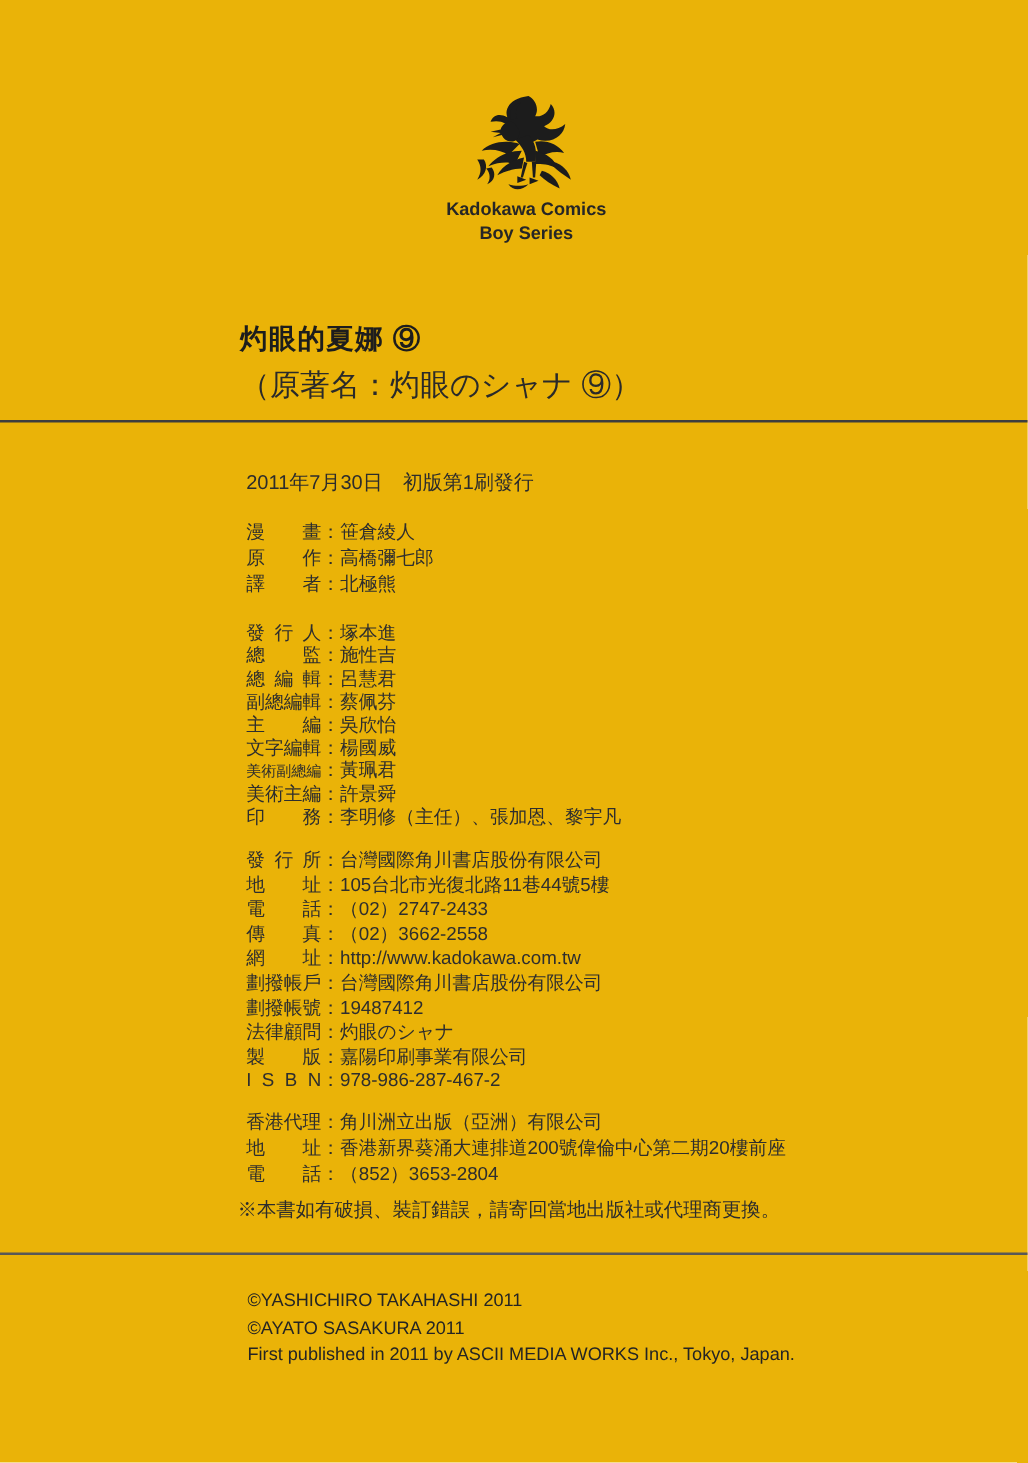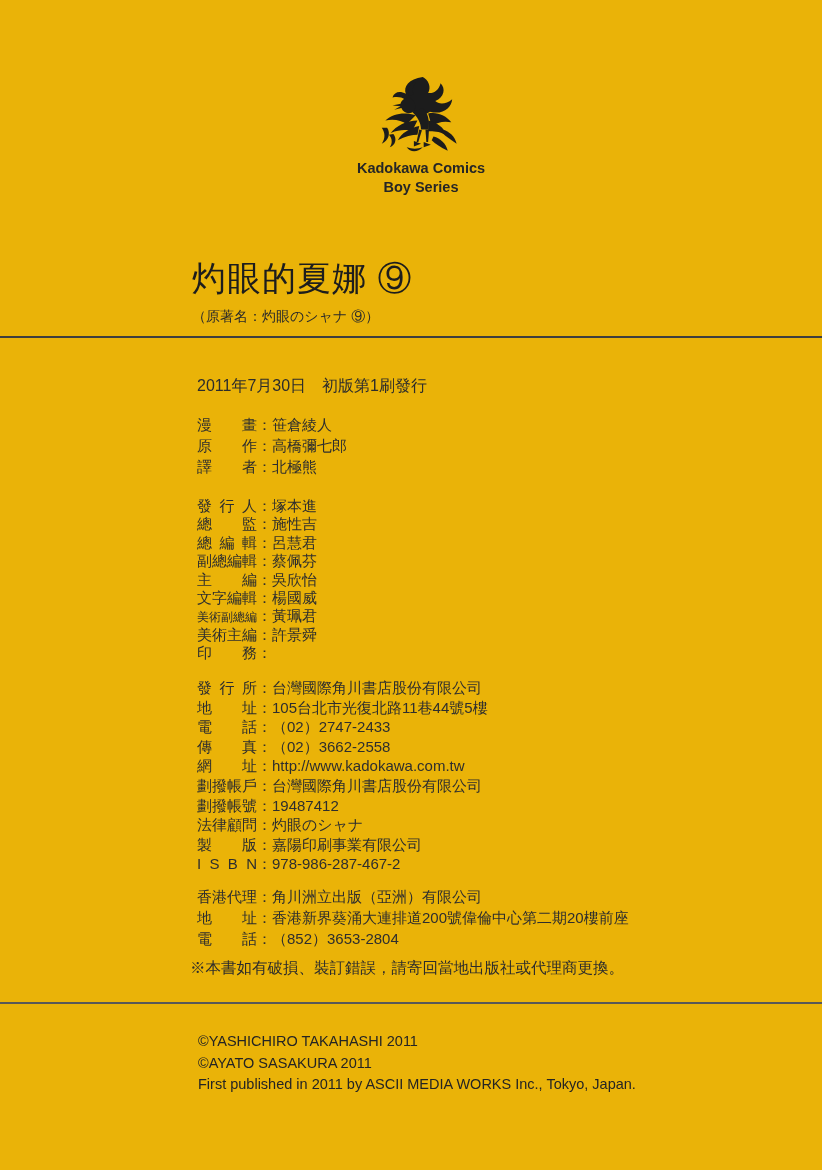--- a/index.html
+++ b/index.html
@@ -11,22 +11,22 @@
     color:#2e2e2e;
     overflow:hidden;
     padding-left:42px;
   }
   
   .logo-block { position:absolute; left:348px; top:76px; width:146px; text-align:center; }
   .logo-block svg { display:block; margin:0 auto; }
   .brand { font-weight:bold; font-size:14.5px; line-height:16.5px; color:#262626; margin-top:2px; }
   
   .title-block { position:absolute; left:192px; top:256px; }
-  .book-title { font-size:34px; font-weight:normal; color:#1d1d1d; letter-spacing:1px; margin:0; }
-  .orig-title { font-size:14px; color:#2a2a2a; margin-top:6px; }
+  .book-title { font-size:22px; font-weight:bold; color:#1d1d1d; letter-spacing:1px; margin:0; }
+  .orig-title { font-size:24px; color:#2a2a2a; margin-top:6px; }
   
   .rule { position:absolute; left:0; right:0; height:2px; }
   .rule1 { top:336px; background:#3e3e3e; }
   .rule2 { top:1002px; background:#585858; }
   
   .edition { position:absolute; left:197px; top:376px; font-size:16px; color:#2c2c2c; }
   
   .cblock { position:absolute; left:197px; font-size:15px; color:#2e2e2e; }
   .b1 { top:416px; } .b1 .row { height:21px; }
   .b2 { top:497px; } .b2 .row { height:18.4px; }
@@ -183,20 +183,21 @@
         </span>
         <span class="sep">：</span>
         <span class="val">許景舜</span>
       </div>
     <div class="row">
         <span class="lbl" style="width: 60px;">
           <span>印</span>
           <span>務</span>
         </span>
         <span class="sep">：</span>
+        <span class="val">李明修（主任）、張加恩、黎宇凡</span>
       </div>
   </div>
 
   <div class="cblock b3">
     <div class="row">
         <span class="lbl" style="width: 60px;">
           <span>發</span>
           <span>行</span>
           <span>所</span>
         </span>

